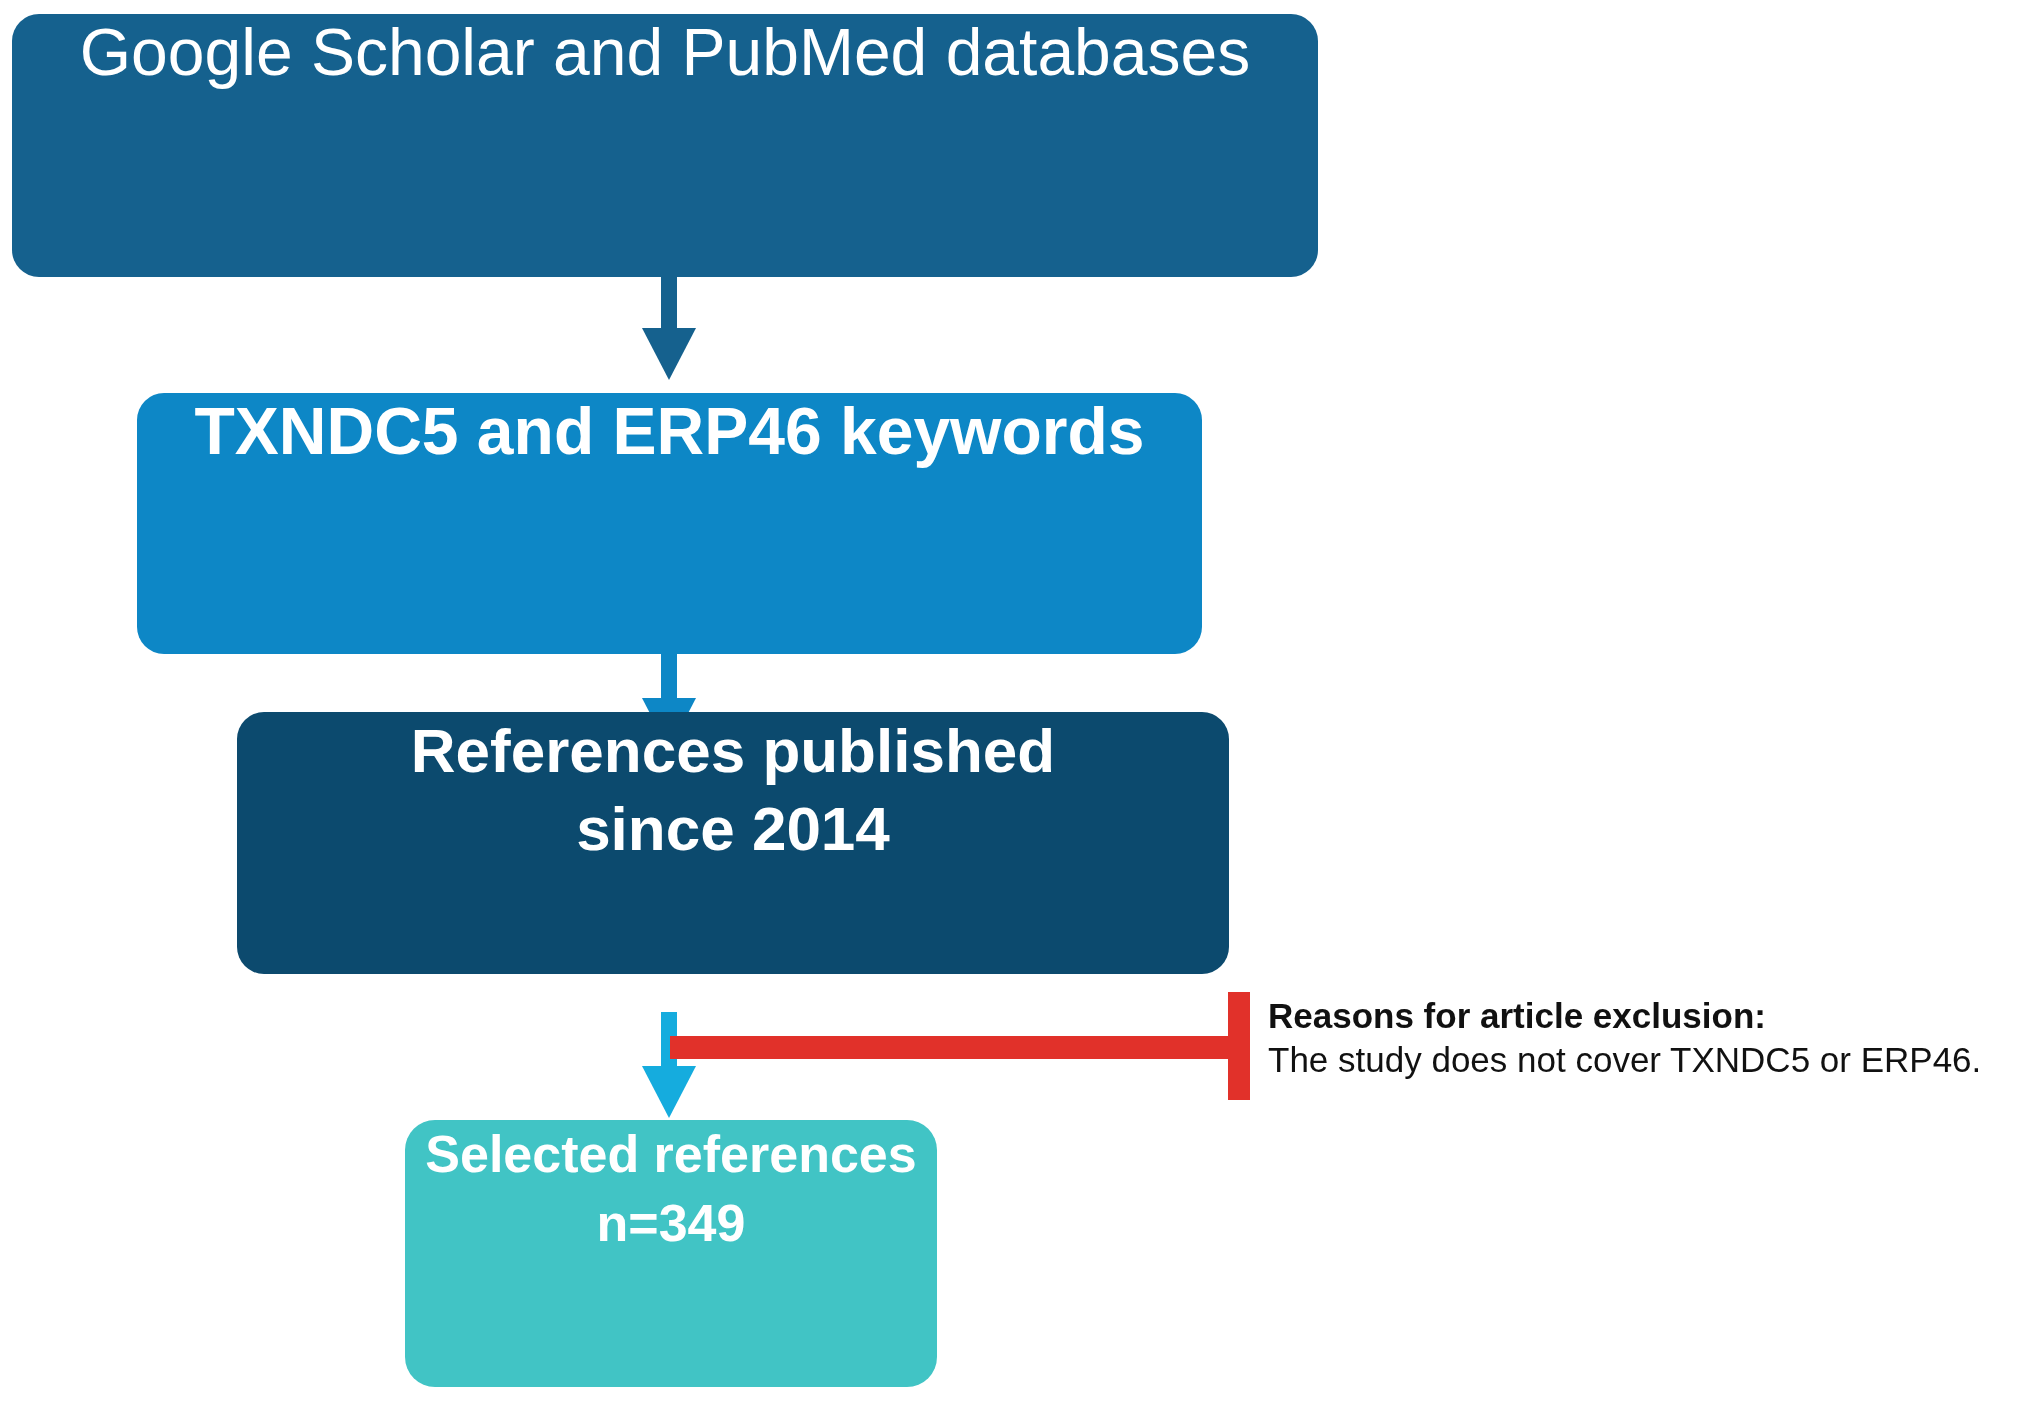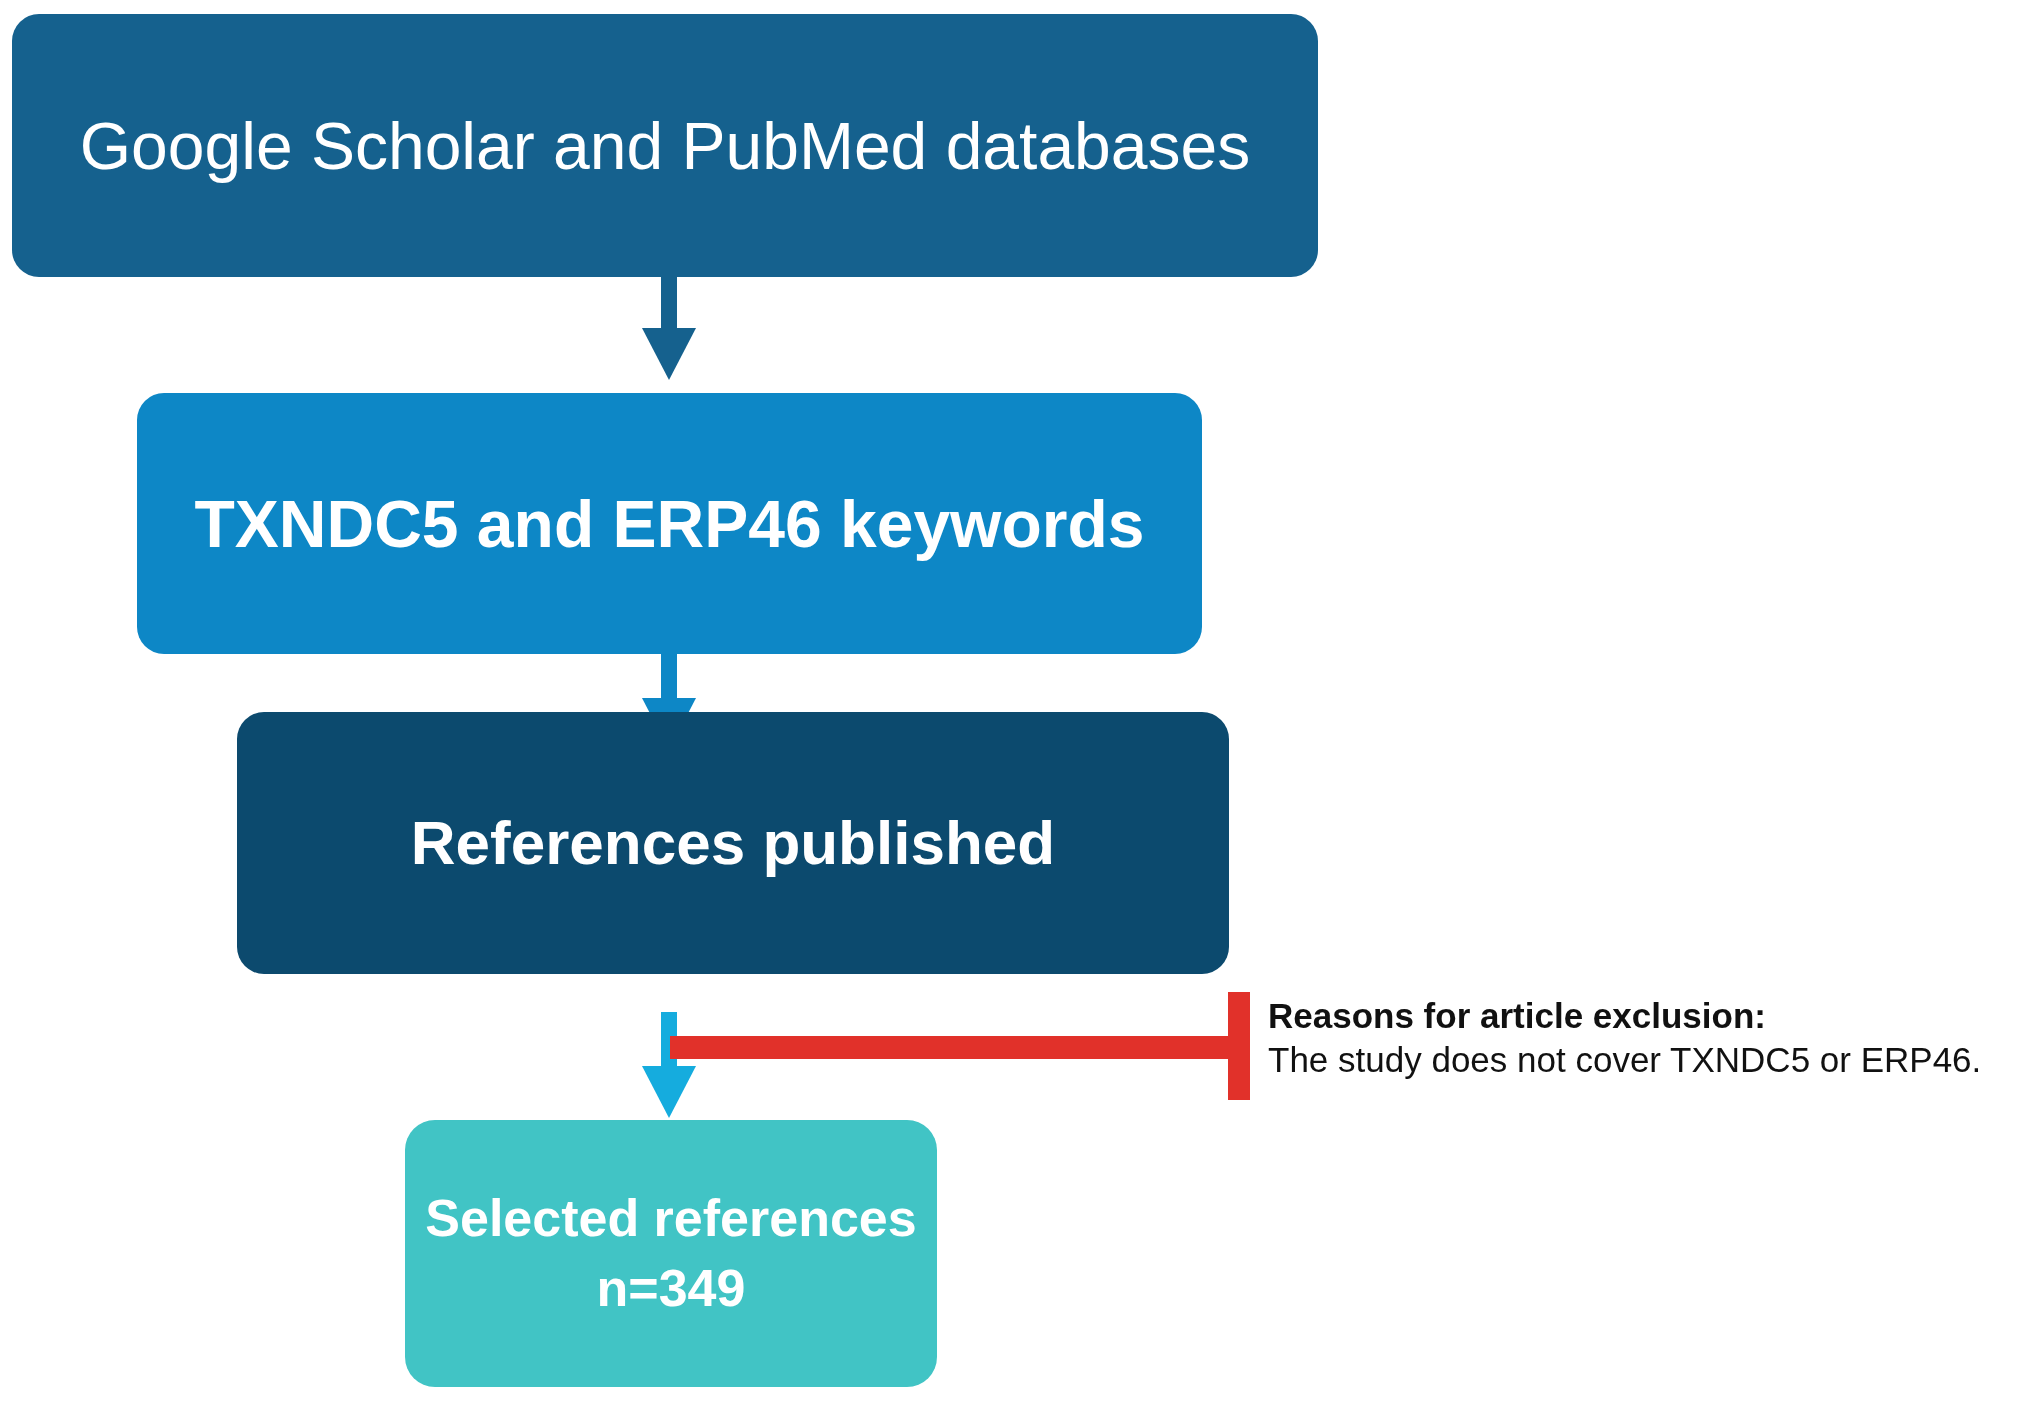--- a/index.html
+++ b/index.html
@@ -14,21 +14,21 @@
     height: 1412px;
     background: #ffffff;
     overflow: hidden;
   }
   .box {
     position: absolute;
     border-radius: 27px;
     display: flex;
     flex-direction: column;
     align-items: center;
-    justify-content: center;
+    justify-content: flex-start;
     text-align: center;
     color: #ffffff;
   }
   .box1 {
     left: 12px; top: 14px;
     width: 1306px; height: 263px;
     background: #15618E;
     font-size: 66px;
     font-weight: 400;
   }
@@ -129,20 +129,21 @@
     <span>TXNDC5 and ERP46 keywords</span>
   </div>
 
   <div class="arrow arrow2">
     <div class="shaft"></div>
     <div class="head"></div>
   </div>
 
   <div class="box box3">
     <span>References published</span>
+    <span>since 2014</span>
   </div>
 
   <div class="arrow arrow3">
     <div class="shaft"></div>
     <div class="head"></div>
   </div>
 
   <div class="box box4">
     <span>Selected references</span>
     <span>n=349</span>

